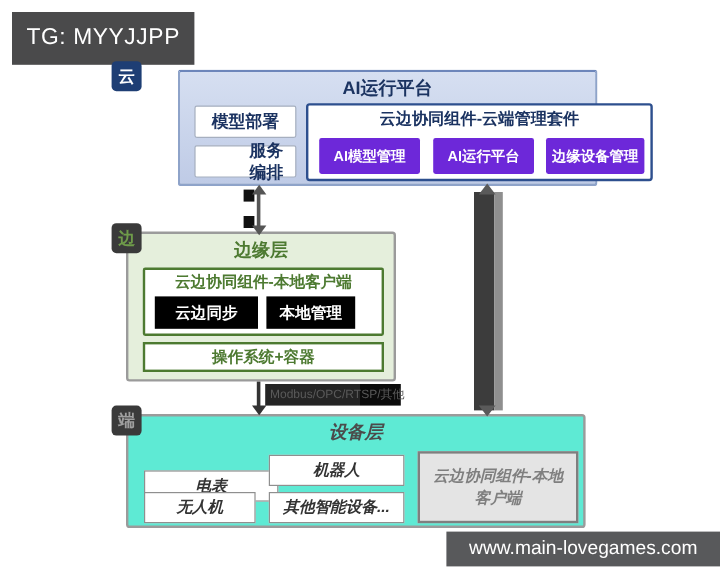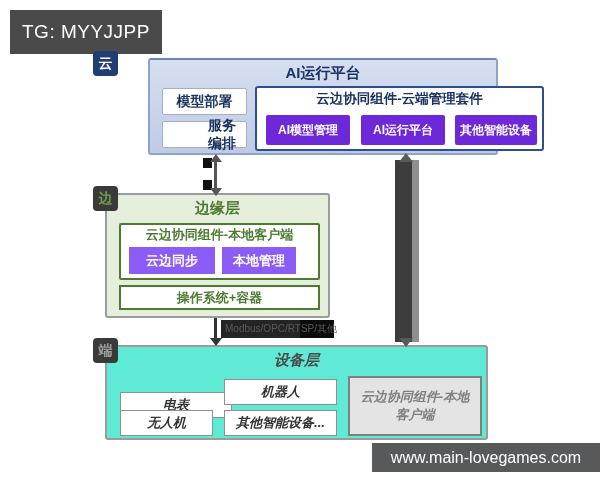--- a/index.html
+++ b/index.html
@@ -48,21 +48,21 @@
     color:#ffffff; font-size:12px; font-weight:bold; display:flex; align-items:center; justify-content:center; }
   .btn-ai-model { left:9px; width:84px; }
   .btn-ai-app { left:104px; width:84px; }
   .btn-edge-dev { left:198px; width:82px; }
 
   
   .edge-client { position:absolute; left:12px; top:28px; width:201px; height:57px;
     background:#ffffff; border:2px solid #4d7a31; border-radius:2px; }
   .edge-client-title { position:absolute; left:0; right:0; top:1px; text-align:center;
     font-size:13px; font-weight:bold; color:#4d7a31; }
-  .green-btn { position:absolute; top:22px; height:27px; background:#8b5cf6;
+  .green-btn { position:absolute; top:22px; height:27px; background:#000000;
     color:#ffffff; font-size:13px; font-weight:bold; display:flex; align-items:center; justify-content:center; }
   .btn-sync { left:8px; width:86px; }
   .btn-local { left:101px; width:74px; }
   .os-box { position:absolute; left:12px; top:90px; width:201px; height:25px;
     background:#ffffff; border:2px solid #4d7a31; display:flex; align-items:center; justify-content:center;
     font-size:13px; font-weight:bold; color:#4d7a31; }
 
   
   .dev-chip { position:absolute; background:#ffffff; border:1px solid #8f8f8f;
     display:flex; align-items:center; justify-content:center;
@@ -114,21 +114,21 @@
   <div class="corner-badge badge-device">端</div>
 
   <div class="layer cloud">
     <div class="layer-title">AI运行平台</div>
     <div class="white-chip chip-model">模型部署</div>
     <div class="white-chip chip-service">服务编排</div>
     <div class="suite">
       <div class="suite-title">云边协同组件-云端管理套件</div>
       <div class="blue-btn btn-ai-model">AI模型管理</div>
       <div class="blue-btn btn-ai-app">AI运行平台</div>
-      <div class="blue-btn btn-edge-dev">其他智能设备</div>
+      <div class="blue-btn btn-edge-dev">边缘设备管理</div>
     </div>
   </div>
 
   <div class="layer edge">
     <div class="layer-title">边缘层</div>
     <div class="edge-client">
       <div class="edge-client-title">云边协同组件-本地客户端</div>
       <div class="green-btn btn-sync">云边同步</div>
       <div class="green-btn btn-local">本地管理</div>
     </div>

